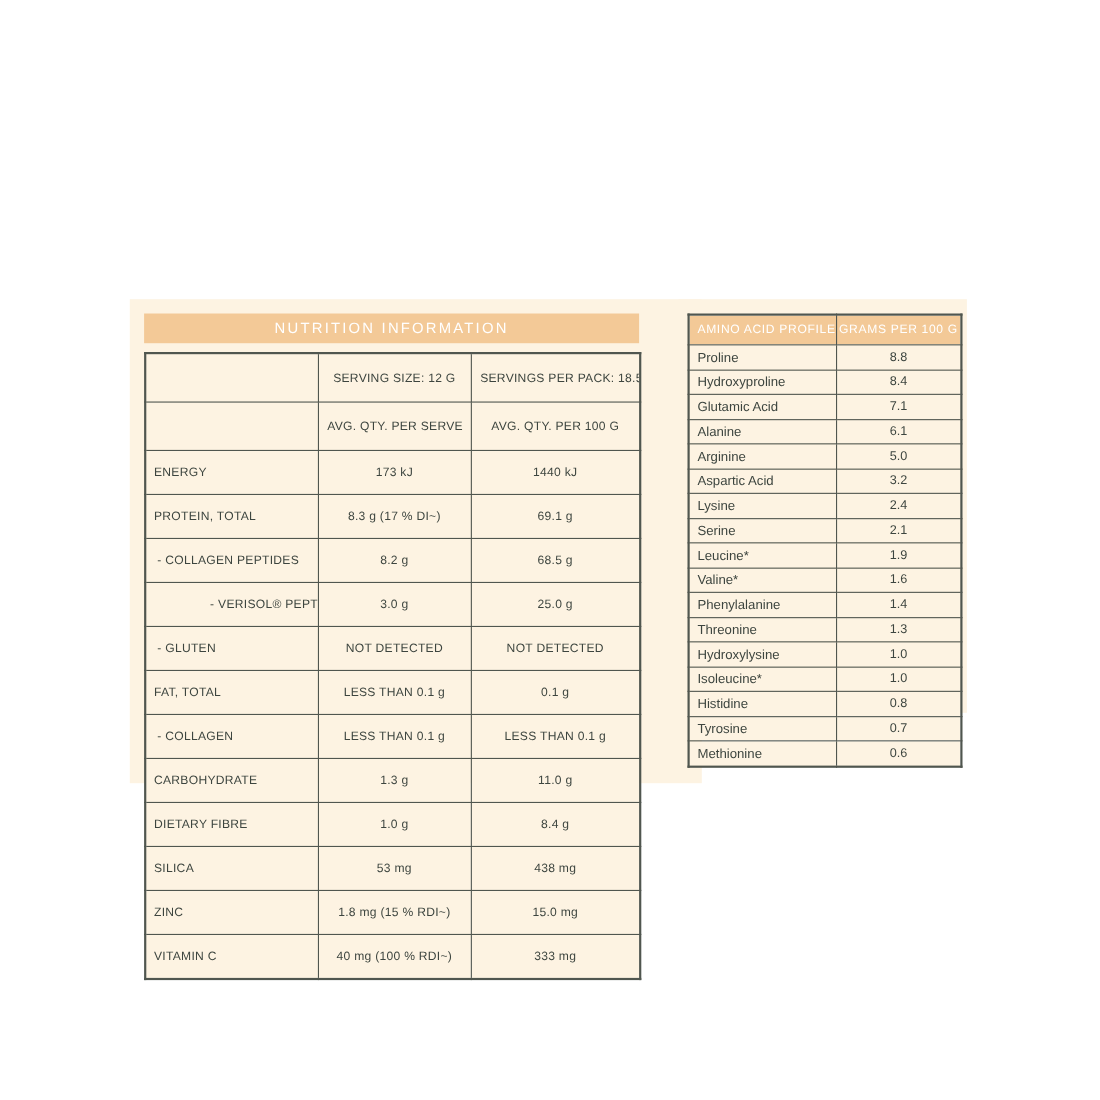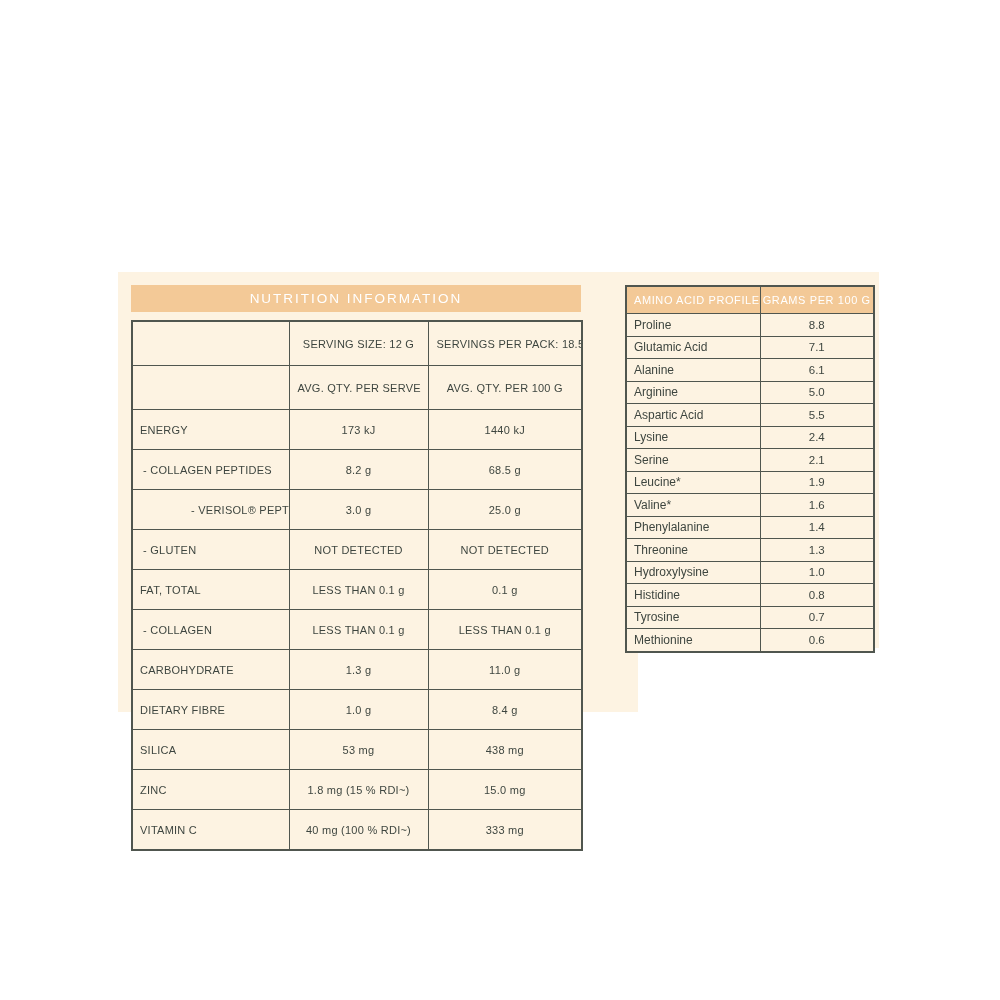--- a/index.html
+++ b/index.html
@@ -122,20 +122,25 @@
             <td class="val">AVG. QTY.  PER SERVE</td>
             <td class="val">AVG. QTY. PER 100 G</td>
           </tr>
 
           <tr>
             <td class="label">ENERGY</td>
             <td class="val">173 kJ</td>
             <td class="val">1440 kJ</td>
           </tr>
 
+          <tr>
+            <td class="label">PROTEIN, TOTAL</td>
+            <td class="val">8.3 g (17 % DI~)</td>
+            <td class="val">69.1 g</td>
+          </tr>
 
           <tr>
             <td class="label ind1">- COLLAGEN PEPTIDES</td>
             <td class="val">8.2 g</td>
             <td class="val">68.5 g</td>
           </tr>
 
           <tr>
             <td class="label ind2">- VERISOL® PEPTIDES</td>
             <td class="val">3.0 g</td>
@@ -209,39 +214,43 @@
         </tr>
       </thead>
       <tbody>
 
 
           <tr>
             <td class="name">Proline</td>
             <td class="val">8.8</td>
           </tr>
 
+          <tr>
+            <td class="name">Hydroxyproline</td>
+            <td class="val">8.4</td>
+          </tr>
 
           <tr>
             <td class="name">Glutamic Acid</td>
             <td class="val">7.1</td>
           </tr>
 
           <tr>
             <td class="name">Alanine</td>
             <td class="val">6.1</td>
           </tr>
 
           <tr>
             <td class="name">Arginine</td>
             <td class="val">5.0</td>
           </tr>
 
           <tr>
             <td class="name">Aspartic Acid</td>
-            <td class="val">5.5</td>
+            <td class="val">3.2</td>
           </tr>
 
           <tr>
             <td class="name">Lysine</td>
             <td class="val">2.4</td>
           </tr>
 
           <tr>
             <td class="name">Serine</td>
             <td class="val">2.1</td>
@@ -265,20 +274,24 @@
           <tr>
             <td class="name">Threonine</td>
             <td class="val">1.3</td>
           </tr>
 
           <tr>
             <td class="name">Hydroxylysine</td>
             <td class="val">1.0</td>
           </tr>
 
+          <tr>
+            <td class="name">Isoleucine*</td>
+            <td class="val">1.0</td>
+          </tr>
 
           <tr>
             <td class="name">Histidine</td>
             <td class="val">0.8</td>
           </tr>
 
           <tr>
             <td class="name">Tyrosine</td>
             <td class="val">0.7</td>
           </tr>

